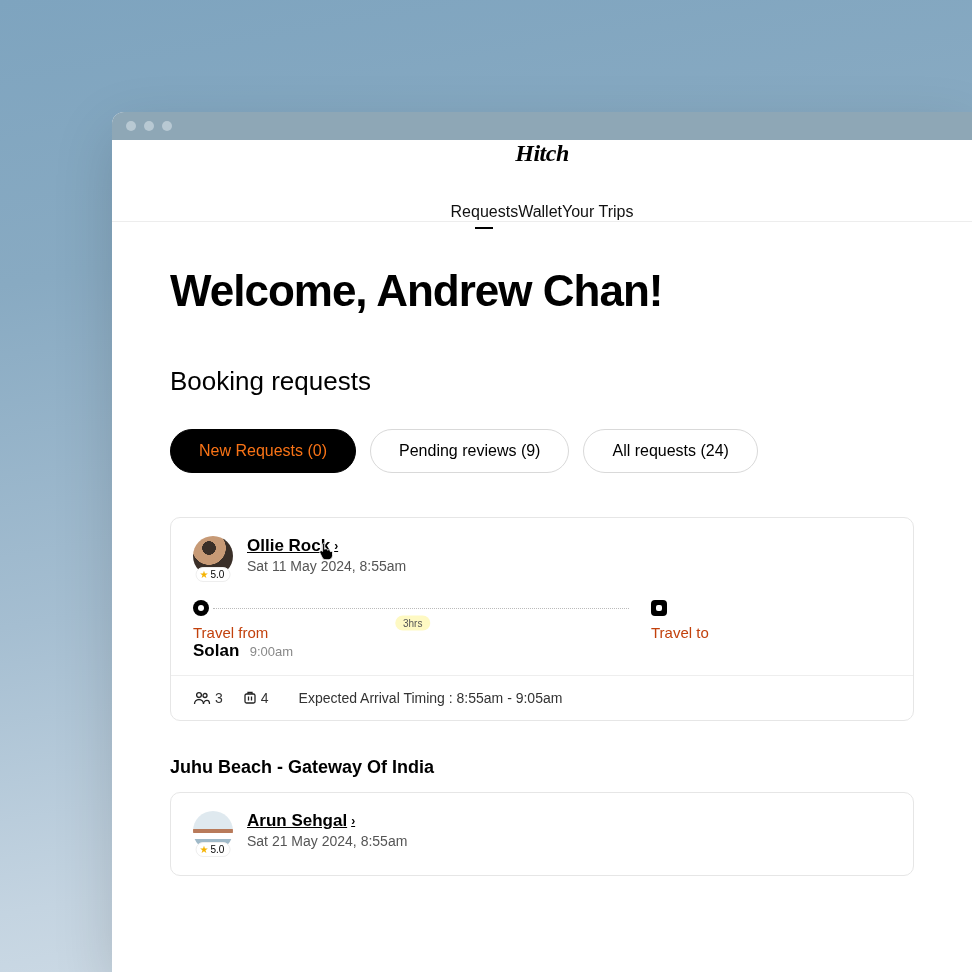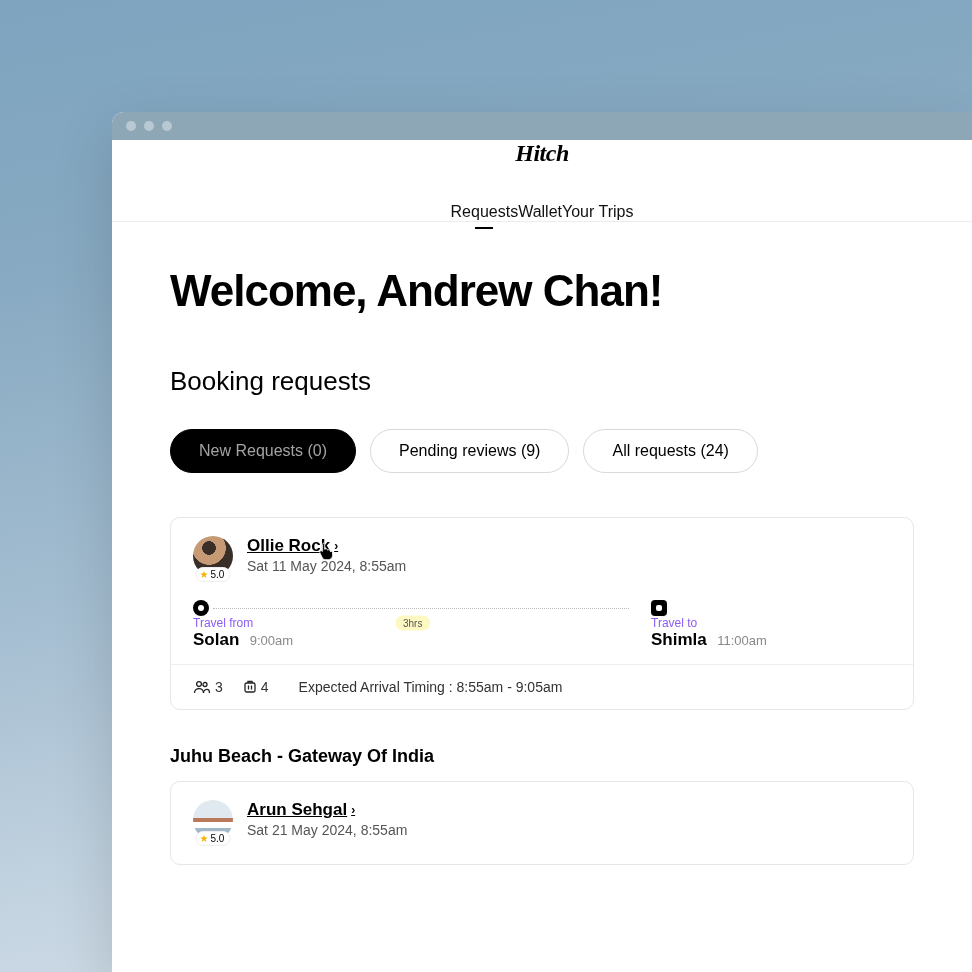--- a/index.html
+++ b/index.html
@@ -47,21 +47,21 @@
   }
   .content { padding: 44px 58px 0 58px; }
   .welcome { font-size: 44px; font-weight: 600; letter-spacing: -1px; margin-bottom: 50px; }
   .section-title { font-size: 26px; font-weight: 500; margin-bottom: 32px; }
   .chips { display: flex; gap: 14px; margin-bottom: 44px; }
   .chip {
     border-radius: 999px; padding: 0 28px; height: 44px;
     display: flex; align-items: center; font-size: 16px;
     border: 1px solid #d9d9d9; background: #fff; cursor: pointer;
   }
-  .chip.active { background: #000; color: #a3a3a3; border-color: #000; }
+  .chip.active { background: #000; color: #f97316; border-color: #000; }
   .route-title { font-size: 18px; font-weight: 600; margin-bottom: 14px; }
   .card {
     border: 1px solid #e6e6e6; border-radius: 10px; padding: 18px 22px 0 22px;
     margin-bottom: 36px;
   }
   .req-head { display: flex; align-items: flex-start; gap: 14px; margin-bottom: 24px; }
   .avatar-wrap { position: relative; width: 40px; height: 40px; }
   .avatar {
     width: 40px; height: 40px; border-radius: 50%; background: #c8b8a8;
     background-size: cover; background-position: center; overflow: hidden;
@@ -72,21 +72,21 @@
     position: absolute; bottom: -6px; left: 50%; transform: translateX(-50%);
     background: #fff; border: 1px solid #eee; border-radius: 999px;
     font-size: 10px; padding: 1px 5px 1px 3px; display: flex; align-items: center; gap: 2px;
     white-space: nowrap;
   }
   .star { color: #f5b301; font-size: 10px; }
   .req-name { font-size: 17px; font-weight: 600; text-decoration: underline; display: inline-flex; align-items: center; gap: 4px; cursor: pointer; }
   .req-date { font-size: 14px; color: #555; margin-top: 2px; }
   .route-row { display: flex; align-items: flex-start; position: relative; margin-bottom: 14px; }
   .stop { width: 220px; }
-  .stop-label { font-size: 12px; color: #8b5cf6; margin-top: 0; }
+  .stop-label { font-size: 15px; color: #c2410c; margin-top: 8px; }
   .stop-name { font-size: 17px; font-weight: 600; display: inline-block; margin-right: 6px; }
   .stop-time { font-size: 13px; color: #888; }
   .marker { width: 16px; height: 16px; border-radius: 50%; background: #000; display: flex; align-items: center; justify-content: center; }
   .marker.start::after { content: ""; width: 6px; height: 6px; background: #fff; border-radius: 50%; }
   .marker.end { border-radius: 4px; }
   .marker.end::after { content: ""; width: 6px; height: 6px; background: #fff; border-radius: 2px; }
   .track {
     position: absolute; top: 8px; left: 20px; right: 262px; height: 0;
     border-top: 1px dotted #bbb;
   }
@@ -165,24 +165,20 @@
             <span class="stop-name">Solan</span>
             <span class="stop-time">9:00am</span>
           </div>
         </div>
         <div class="track">
           <div class="duration-chip">3hrs</div>
         </div>
         <div class="stop dest-col">
           <div class="marker end"></div>
           <div class="stop-label">Travel to</div>
-          <div>
-            <span class="stop-name">Shimla</span>
-            <span class="stop-time">11:00am</span>
-          </div>
         </div>
       </div>
 
       <div class="card-footer">
         <div class="meta">
           <span class="icon">
             <svg width="18" height="14" viewBox="0 0 18 14">
                 <g fill="none" stroke="#222" stroke-width="1.3">
                   <circle cx="6" cy="4" r="2.4"></circle>
                   <circle cx="12" cy="4.5" r="2"></circle>

